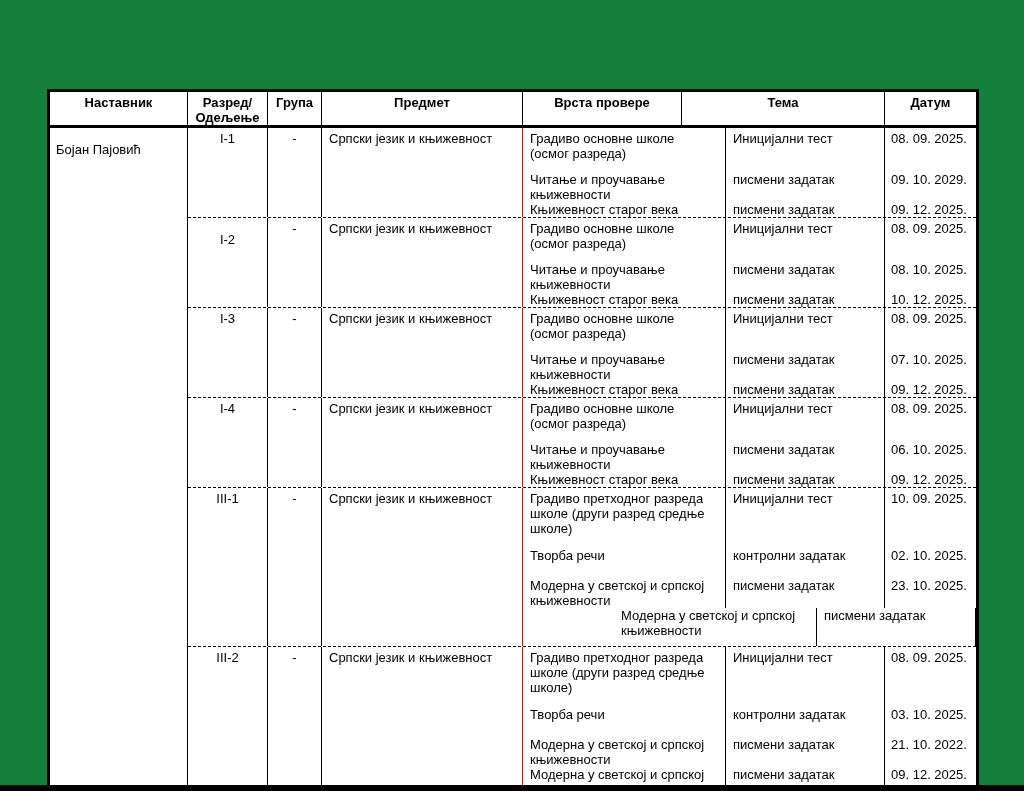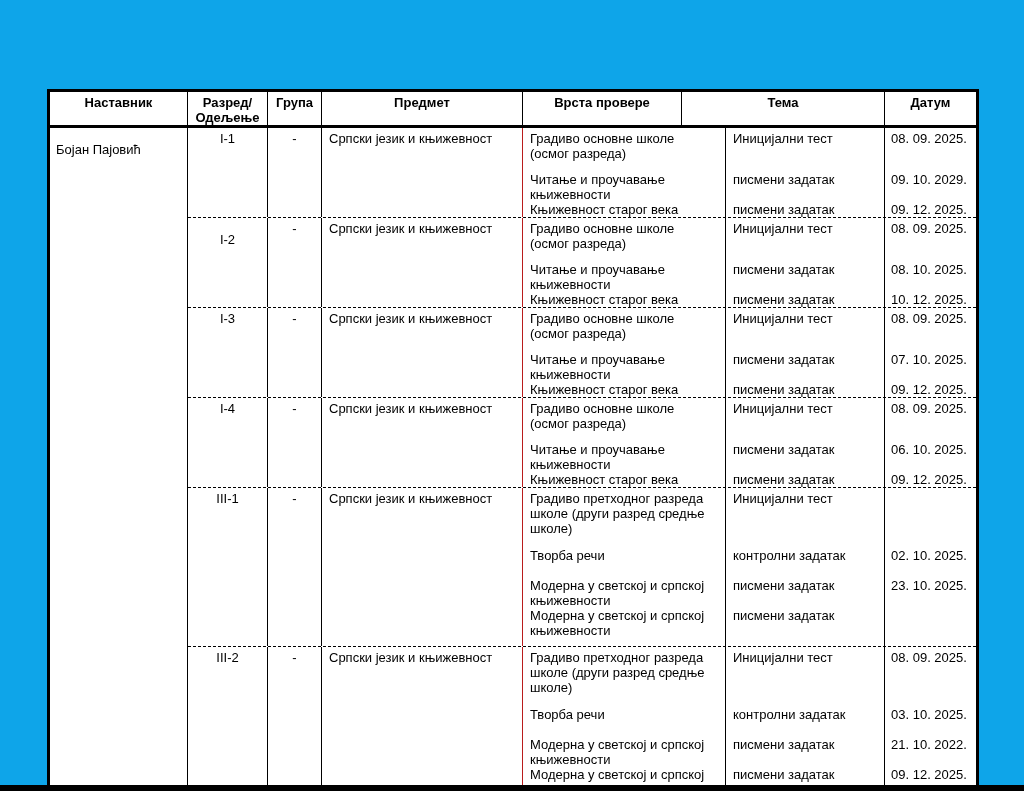--- a/index.html
+++ b/index.html
@@ -1,19 +1,19 @@
 <!DOCTYPE html>
 <html><head>
 <meta charset="utf-8">
 <style>
   * { box-sizing: border-box; margin: 0; padding: 0; }
   html, body { width: 1024px; height: 791px; background: #ffffff; overflow: hidden; }
   body { font-family: "Liberation Sans", sans-serif; color: #000; position: relative; }
 
-  .page { position: absolute; inset: 0; background: #0ea5e9; }
+  .page { position: absolute; inset: 0; background: #15803d; }
 
   .schedule-table {
     position: absolute; left: 47px; top: 89px; width: 932px; height: 702px;
     border: 3px solid #000; border-bottom: none;
     overflow: hidden; background: #fff;
     font-size: 13px; line-height: 15px;
   }
 
   
   .header-row { display: flex; height: 36px; border-bottom: 3px solid #000; font-weight: bold; }
@@ -38,21 +38,21 @@
   .block { display: flex; border-top: 1px dashed #000; }
   .block.first { border-top: none; }
 
   .cell { min-height: 100%; }
   .razred { width: 80px; border-right: 1px solid #000; text-align: center; padding-top: 3px; }
   .razred.offset { padding-top: 14px; }
   .grupa  { width: 54px; border-right: 1px solid #000; text-align: center; padding-top: 3px; }
   .predmet { width: 201px; border-right: 1px solid #b91c1c; padding: 3px 6px 0 7px; }
 
   .entries { flex: 1; display: flex; flex-direction: column; }
-  .entry { display: flex; align-items: stretch; }
+  .entry { display: flex; align-items: stretch; justify-content: flex-end; }
   .entry:first-child .tema,
   .entry:first-child .vrsta,
   .entry:first-child .datum { padding-top: 3px; }
   .tema  { width: 203px; border-right: 1px solid #000; padding-left: 7px; padding-right: 9px; }
   .vrsta { width: 159px; border-right: 1px solid #000; padding-left: 7px; }
   .datum { flex: 1; padding-left: 6px; padding-right: 2px; }
 
   
   .bottom-bar { position: absolute; left: 0; top: 785px; width: 1024px; height: 6px; background: #000; }
 </style>
@@ -165,20 +165,21 @@
             </div>
           </div>
           <div class="block">
             <div class="cell razred">III-1</div>
             <div class="cell grupa">-</div>
             <div class="cell predmet">Српски језик и књижевност</div>
             <div class="entries">
               <div class="entry" style="min-height: 60px;">
                 <div class="cell tema">Градиво претходног разреда школе (други разред средње школе)</div>
                 <div class="cell vrsta">Иницијални тест</div>
+                <div class="cell datum">10. 09. 2025.</div>
               </div>
               <div class="entry" style="min-height: 30px;">
                 <div class="cell tema">Творба речи</div>
                 <div class="cell vrsta">контролни задатак</div>
                 <div class="cell datum">02. 10. 2025.</div>
               </div>
               <div class="entry" style="min-height: 30px;">
                 <div class="cell tema">Модерна у светској и српској књижевности</div>
                 <div class="cell vrsta">писмени задатак</div>
                 <div class="cell datum">23. 10. 2025.</div>

